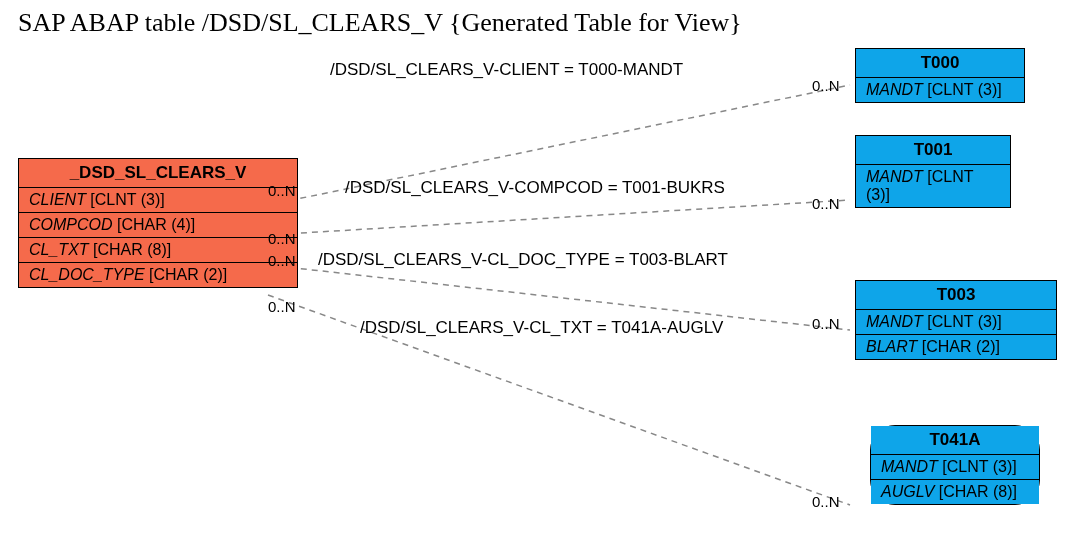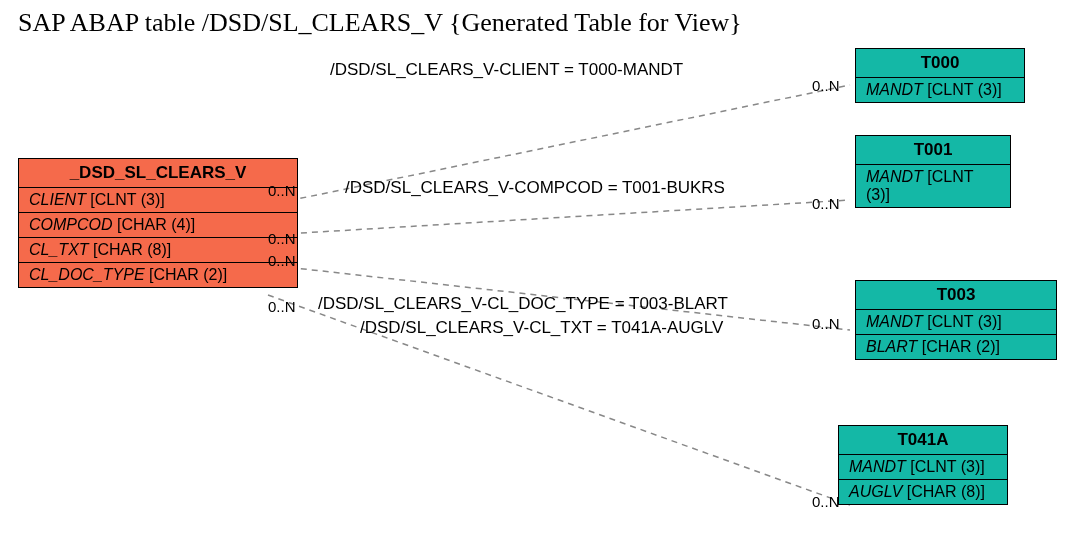--- a/index.html
+++ b/index.html
@@ -31,21 +31,21 @@
     text-align: center;
   }
   .entity .row {
     font-size: 16px;
     padding: 3px 10px;
     border-bottom: 1px solid #000;
   }
   .entity .row:last-child { border-bottom: none; }
   .entity .row .fn { font-style: italic; }
   .entity.red .hdr, .entity.red .row { background: #f56a4b; }
-  .entity.green .hdr, .entity.green .row { background: #14b8a6; }
+  .entity.green .hdr, .entity.green .row { background: #0ea5e9; }
   svg.lines {
     position: absolute;
     top: 0; left: 0;
     width: 1079px; height: 549px;
     pointer-events: none;
   }
   .card-label {
     position: absolute;
     font-size: 15px;
   }
@@ -83,32 +83,32 @@
   <div class="hdr">T001</div>
   <div class="row"><span class="fn">MANDT</span> <span>[CLNT (3)]</span></div>
 </div>
 
 <div class="entity green" style="left:855px; top:280px; width:202px;">
   <div class="hdr">T003</div>
   <div class="row"><span class="fn">MANDT</span> <span>[CLNT (3)]</span></div>
   <div class="row"><span class="fn">BLART</span> <span>[CHAR (2)]</span></div>
 </div>
 
-<div class="entity green" style="left:838px; top:425px; width:170px;">
+<div class="entity green" style="left:870px; top:425px; width:170px;border-radius:25px;">
   <div class="hdr">T041A</div>
   <div class="row"><span class="fn">MANDT</span> <span>[CLNT (3)]</span></div>
   <div class="row"><span class="fn">AUGLV</span> <span>[CHAR (8)]</span></div>
 </div>
 
 <div class="card-label" style="left:268px; top:182px;">0..N</div>
 <div class="card-label" style="left:268px; top:230px;">0..N</div>
 <div class="card-label" style="left:268px; top:252px;">0..N</div>
 <div class="card-label" style="left:268px; top:298px;">0..N</div>
 
 <div class="card-label" style="left:812px; top:77px;">0..N</div>
 <div class="card-label" style="left:812px; top:195px;">0..N</div>
 <div class="card-label" style="left:812px; top:315px;">0..N</div>
 <div class="card-label" style="left:812px; top:493px;">0..N</div>
 
 <div class="rel-label" style="left:330px; top:60px;">/DSD/SL_CLEARS_V-CLIENT = T000-MANDT</div>
 <div class="rel-label" style="left:345px; top:178px;">/DSD/SL_CLEARS_V-COMPCOD = T001-BUKRS</div>
-<div class="rel-label" style="left:318px; top:250px;margin-top:44px;">/DSD/SL_CLEARS_V-CL_DOC_TYPE = T003-BLART</div>
+<div class="rel-label" style="left:318px; top:250px;">/DSD/SL_CLEARS_V-CL_DOC_TYPE = T003-BLART</div>
 <div class="rel-label" style="left:360px; top:318px;">/DSD/SL_CLEARS_V-CL_TXT = T041A-AUGLV</div>
 
 </body></html>

